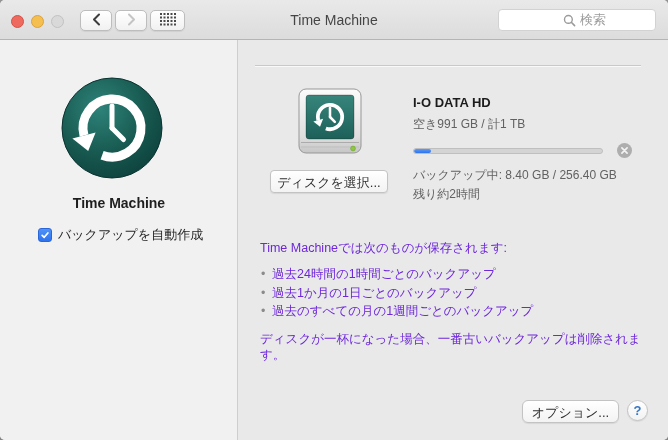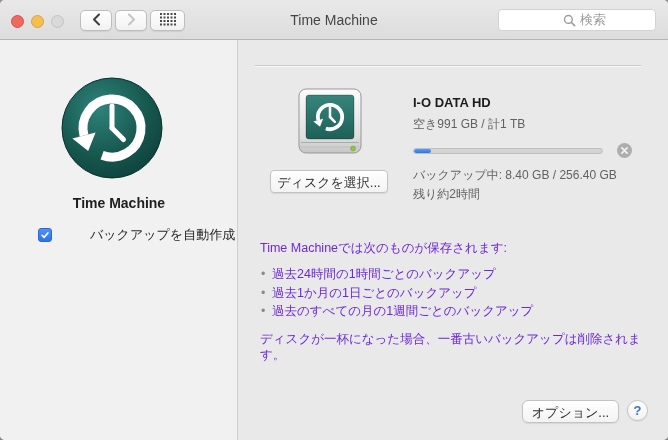--- a/index.html
+++ b/index.html
@@ -50,21 +50,21 @@
     position:absolute; left:0; top:155px; width:238px; text-align:center;
     font-size:14px; font-weight:bold; color:#1e1e1e;
   }
   .side-check { position:absolute; left:38px; top:186px; display:flex; align-items:center; gap:6px; }
   
   .checkbox {
     width:14px; height:14px; border-radius:3px; flex:0 0 14px;
     background:linear-gradient(#4f93f7,#2e72ee);
     border:1px solid #2a66d8; display:flex; align-items:center; justify-content:center;
   }
-  .check-label { font-size:13px; color:#262626; white-space:nowrap;margin-left:32px; }
+  .check-label { font-size:13px; color:#262626; white-space:nowrap; }
   
   .main { position:absolute; left:238px; top:40px; right:0; bottom:0; background:#e9e9e9; }
   .divider {
     position:absolute; left:17px; top:25px; width:386px; height:2px;
     background:linear-gradient(#c9c9c9 50%, rgba(255,255,255,.75) 50%);
   }
   .disk-icon { position:absolute; left:57px; top:48px; width:70px; height:70px; }
   .mac-btn {
     background:linear-gradient(#ffffff,#f3f3f3);
     border:1px solid #c3c3c3; border-radius:4px;

